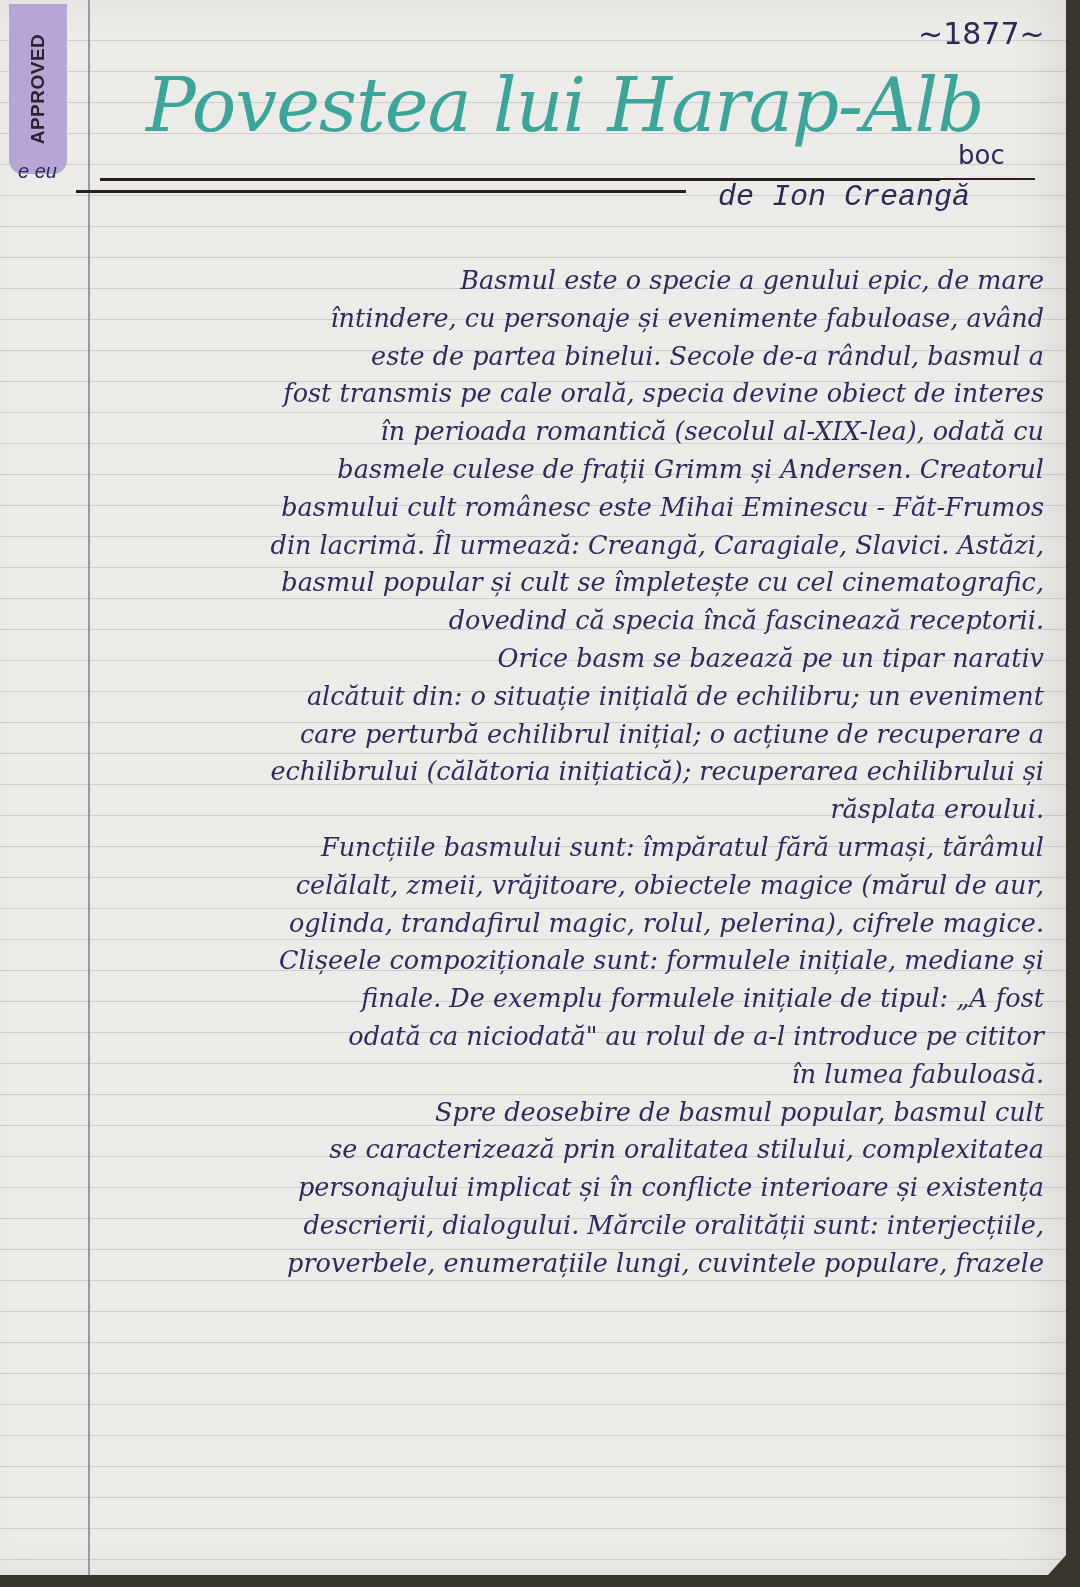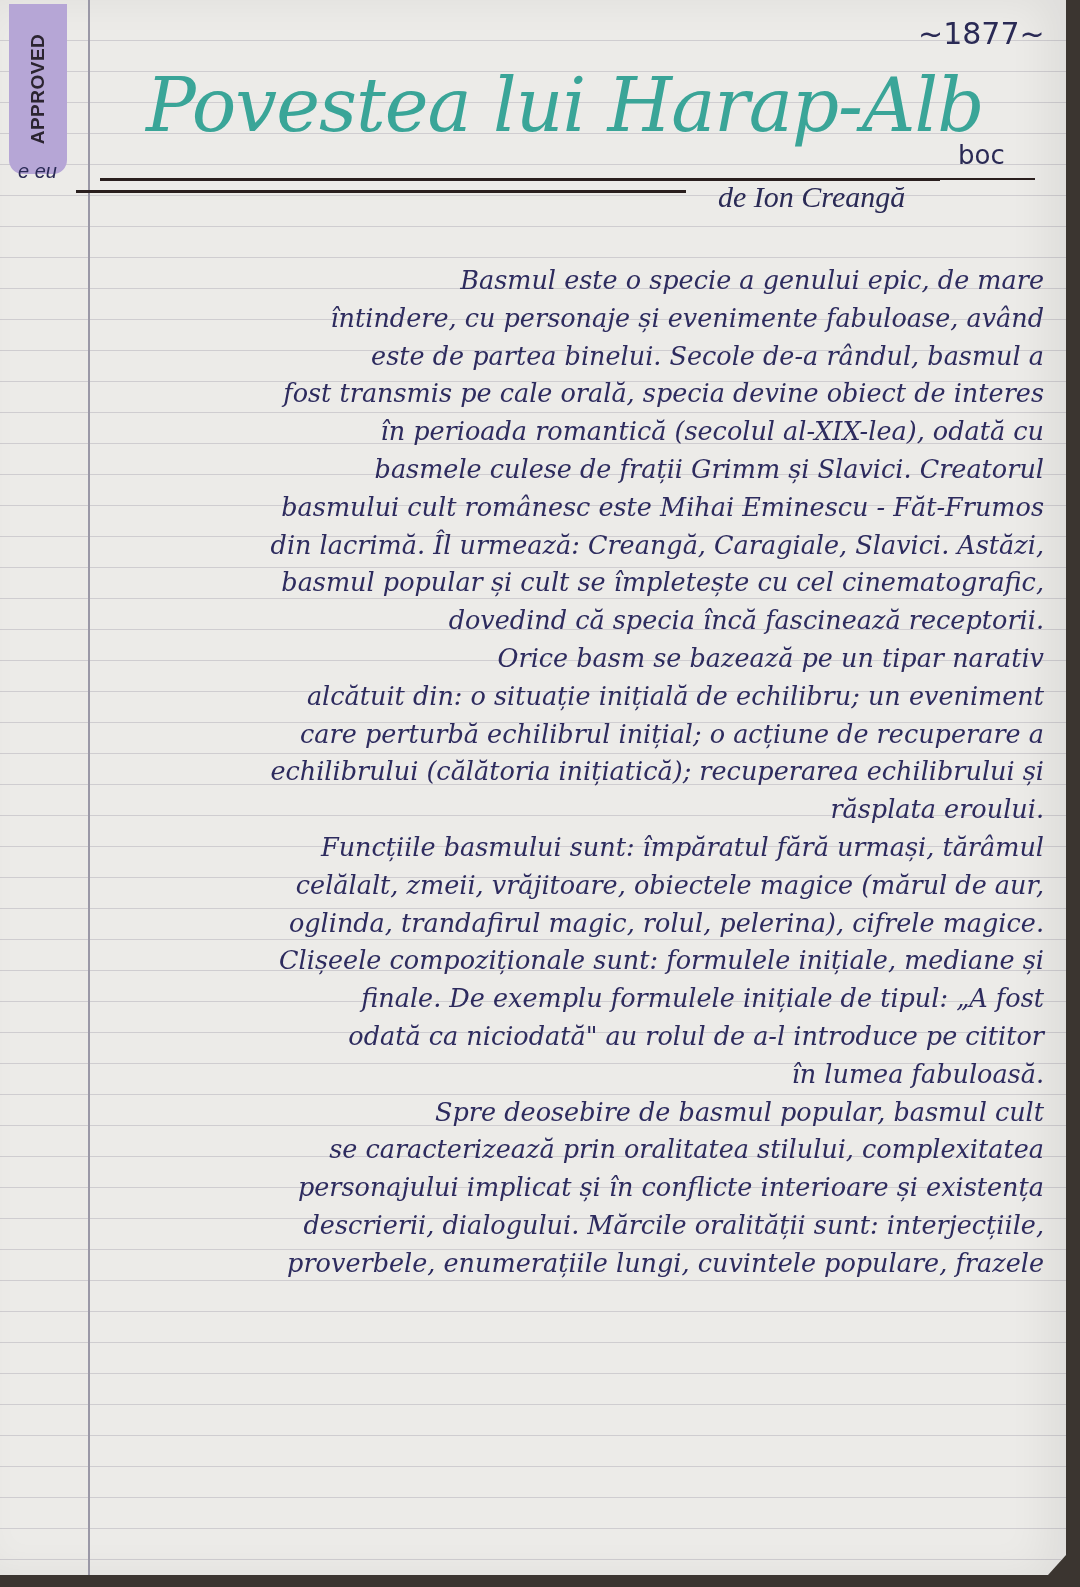--- a/index.html
+++ b/index.html
@@ -54,21 +54,21 @@
   }
   .title-underline-3 {
     position: absolute; left: 895px; top: 178px; width: 140px; height: 2px; background: #2a1f1e;
   }
   .title-note {
     position: absolute; left: 958px; top: 140px;
     font-family: "DejaVu Sans", sans-serif; font-size: 26px; color: #2a2a55;
   }
   .author {
     position: absolute; left: 718px; top: 180px;
-    font-family: Liberation Serif, serif; font-style: italic;
+    font-family: Liberation Mono, monospace; font-style: italic;
     font-size: 30px; color: #2a2a55;
   }
   .body-text {
     position: absolute; left: 104px; top: 262px; width: 940px;
     font-family: "DejaVu Serif", serif; font-style: italic;
     font-size: 25.5px; line-height: 37.8px; color: #2d2b5e;
   }
   .line { white-space: nowrap; display: block; height: 37.8px; overflow: visible; text-align: right; }
   .indent { padding-left: 150px; }
 </style>
@@ -90,21 +90,21 @@
   <div class="title-underline-3"></div>
   <div class="title-note">boc</div>
   <div class="author">de Ion Creangă</div>
 
   <div class="body-text" id="body-text">
       <span class="line indent">Basmul este o specie a genului epic, de mare</span>
       <span class="line">întindere, cu personaje și evenimente fabuloase, având</span>
       <span class="line">este de partea binelui. Secole de-a rândul, basmul a</span>
       <span class="line">fost transmis pe cale orală, specia devine obiect de interes</span>
       <span class="line">în perioada romantică (secolul al-XIX-lea), odată cu</span>
-      <span class="line">basmele culese de frații Grimm și Slavici. Creatorul</span>
+      <span class="line">basmele culese de frații Grimm și Andersen. Creatorul</span>
       <span class="line">basmului cult românesc este Mihai Eminescu - Făt-Frumos</span>
       <span class="line">din lacrimă. Îl urmează: Creangă, Caragiale, Slavici. Astăzi,</span>
       <span class="line">basmul popular și cult se împletește cu cel cinematografic,</span>
       <span class="line">dovedind că specia încă fascinează receptorii.</span>
       <span class="line indent">Orice basm se bazează pe un tipar narativ</span>
       <span class="line">alcătuit din: o situație inițială de echilibru; un eveniment</span>
       <span class="line">care perturbă echilibrul inițial; o acțiune de recuperare a</span>
       <span class="line">echilibrului (călătoria inițiatică); recuperarea echilibrului și</span>
       <span class="line">răsplata eroului.</span>
       <span class="line">Funcțiile basmului sunt: împăratul fără urmași, tărâmul</span>

